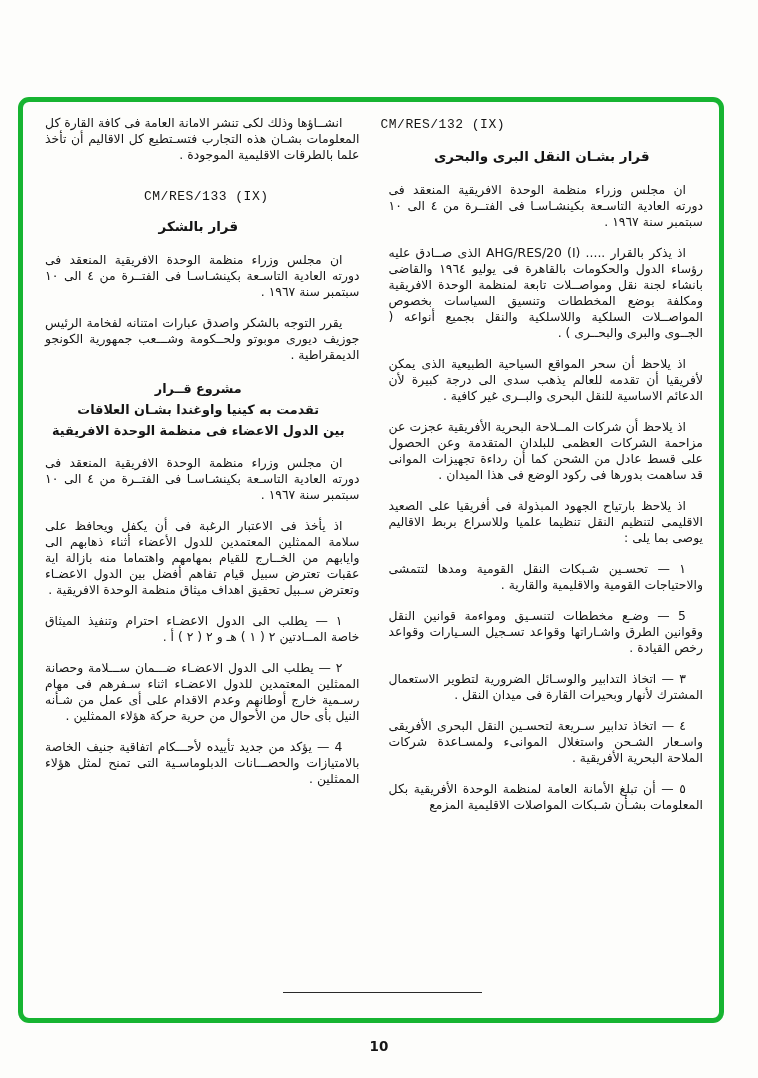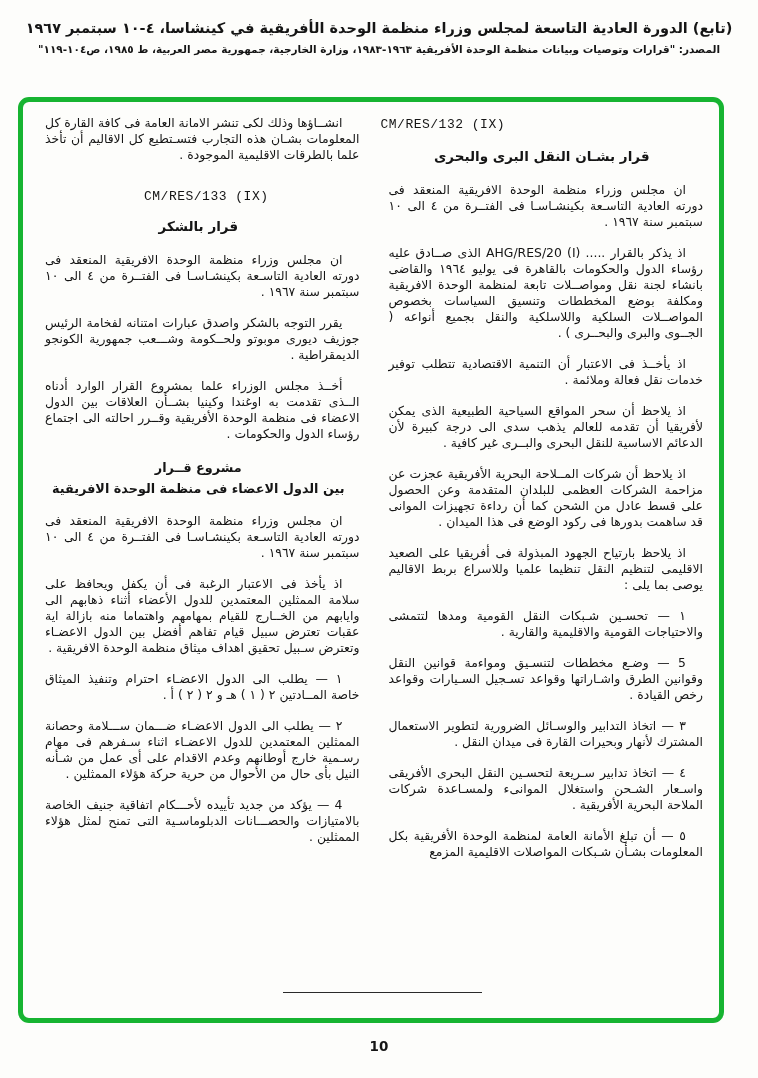--- a/index.html
+++ b/index.html
@@ -112,53 +112,48 @@
     font-size: 13.5px;
     font-weight: bold;
     direction: rtl;
   }
 </style>
 </head>
 <body>
 
 <div class="page">
 
-  <div class="hdr">
-    <div class="hdr-title">(تابع) الدورة العادية التاسعة لمجلس وزراء منظمة الوحدة الأفريقية في كينشاسا، ٤-١٠ سبتمبر ١٩٦٧</div>
-    <div class="hdr-source">المصدر: "قرارات وتوصيات وبيانات منظمة الوحدة الأفريقية ١٩٦٣-١٩٨٣، وزارة الخارجية، جمهورية مصر العربية، ط ١٩٨٥، ص١٠٤-١١٩"</div>
-  </div>
 
   <div class="content-box">
     <div class="columns">
 
       <section class="col col-right">
         <div class="doc-ref">CM/RES/132 (IX)</div>
         <h2 class="res-heading">قرار بشـان النقل البرى والبحرى</h2>
         <p class="para">ان مجلس وزراء منظمة الوحدة الافريقية المنعقد فى دورته العادية التاسـعة بكينشـاسـا فى الفتــرة من ٤ الى ١٠ سبتمبر سنة ١٩٦٧ .</p>
         <p class="para">اذ يذكر بالقرار ..... ⁦AHG/RES/20 (I)⁩ الذى صــادق عليه رؤساء الدول والحكومات بالقاهرة فى يوليو ١٩٦٤ والقاضى بانشاء لجنة نقل ومواصــلات تابعة لمنظمة الوحدة الافريقية ومكلفة بوضع المخططات وتنسيق السياسات بخصوص المواصــلات السلكية واللاسلكية والنقل بجميع أنواعه ( الجــوى والبرى والبحــرى ) .</p>
-        <p class="para">اذ يأخــذ فى الاعتبار أن التنمية الاقتصادية تتطلب توفير خدمات نقل فعالة وملائمة .</p>
         <p class="para">اذ يلاحظ أن سحر المواقع السياحية الطبيعية الذى يمكن لأفريقيا أن تقدمه للعالم يذهب سدى الى درجة كبيرة لأن الدعائم الاساسية للنقل البحرى والبــرى غير كافية .</p>
         <p class="para">اذ يلاحظ أن شركات المــلاحة البحرية الأفريقية عجزت عن مزاحمة الشركات العظمى للبلدان المتقدمة وعن الحصول على قسط عادل من الشحن كما أن رداءة تجهيزات الموانى قد ساهمت بدورها فى ركود الوضع فى هذا الميدان .</p>
         <p class="para">اذ يلاحظ بارتياح الجهود المبذولة فى أفريقيا على الصعيد الاقليمى لتنظيم النقل تنظيما علميا وللاسراع بربط الاقاليم يوصى بما يلى :</p>
         <p class="item">١ — تحسـين شـبكات النقل القومية ومدها لتتمشى والاحتياجات القومية والاقليمية والقارية .</p>
         <p class="item">5 — وضـع مخططات لتنسـيق ومواءمة قوانين النقل وقوانين الطرق واشـاراتها وقواعد تسـجيل السـيارات وقواعد رخص القيادة .</p>
         <p class="item">٣ — اتخاذ التدابير والوسـائل الضرورية لتطوير الاستعمال المشترك لأنهار وبحيرات القارة فى ميدان النقل .</p>
         <p class="item">٤ — اتخاذ تدابير سـريعة لتحسـين النقل البحرى الأفريقى واسـعار الشـحن واستغلال الموانىء ولمسـاعدة شركات الملاحة البحرية الأفريقية .</p>
         <p class="item">٥ — أن تبلغ الأمانة العامة لمنظمة الوحدة الأفريقية بكل المعلومات بشـأن شـبكات المواصلات الاقليمية المزمع</p>
       </section>
 
       <section class="col col-left">
         <p class="para">انشــاؤها وذلك لكى تنشر الامانة العامة فى كافة القارة كل المعلومات بشـان هذه التجارب فتسـتطيع كل الاقاليم أن تأخذ علما بالطرقات الاقليمية الموجودة .</p>
         <div class="doc-ref">CM/RES/133 (IX)</div>
         <h2 class="res-heading">قرار بالشكر</h2>
         <p class="para">ان مجلس وزراء منظمة الوحدة الافريقية المنعقد فى دورته العادية التاسـعة بكينشـاسـا فى الفتــرة من ٤ الى ١٠ سبتمبر سنة ١٩٦٧ .</p>
         <p class="para">يقرر التوجه بالشكر واصدق عبارات امتنانه لفخامة الرئيس جوزيف ديورى موبوتو ولحــكومة وشـــعب جمهورية الكونجو الديمقراطية .</p>
-        <p class="para">أخــذ مجلس الوزراء علما بمشروع القرار الوارد أدناه الــذى تقدمت به اوغندا وكينيا بشــأن العلاقات بين الدول الاعضاء فى منظمة الوحدة الأفريقية وقــرر احالته الى اجتماع رؤساء الدول والحكومات .</p>
         <div class="draft-heading">
           <div>مشروع قــرار</div>
+          <div>تقدمت به كينيا واوغندا بشـان العلاقات</div>
           <div>بين الدول الاعضاء فى منظمة الوحدة الافريقية</div>
         </div>
         <p class="para">ان مجلس وزراء منظمة الوحدة الافريقية المنعقد فى دورته العادية التاسـعة بكينشـاسـا فى الفتــرة من ٤ الى ١٠ سبتمبر سنة ١٩٦٧ .</p>
         <p class="para">اذ يأخذ فى الاعتبار الرغبة فى أن يكفل ويحافظ على سلامة الممثلين المعتمدين للدول الأعضاء أثناء ذهابهم الى وايابهم من الخــارج للقيام بمهامهم واهتماما منه بازالة اية عقبات تعترض سبيل قيام تفاهم أفضل بين الدول الاعضـاء وتعترض سـبيل تحقيق اهداف ميثاق منظمة الوحدة الافريقية .</p>
         <p class="item">١ — يطلب الى الدول الاعضـاء احترام وتنفيذ الميثاق خاصة المــادتين ٢ ( ١ ) هـ و ٢ ( ٢ ) أ .</p>
         <p class="item">٢ — يطلب الى الدول الاعضـاء ضـــمان ســـلامة وحصانة الممثلين المعتمدين للدول الاعضـاء اثناء سـفرهم فى مهام رسـمية خارج أوطانهم وعدم الاقدام على أى عمل من شـأنه النيل بأى حال من الأحوال من حرية حركة هؤلاء الممثلين .</p>
         <p class="item">4 — يؤكد من جديد تأييده لأحـــكام اتفاقية جنيف الخاصة بالامتيازات والحصـــانات الدبلوماسـية التى تمنح لمثل هؤلاء الممثلين .</p>
       </section>
 
     </div>

